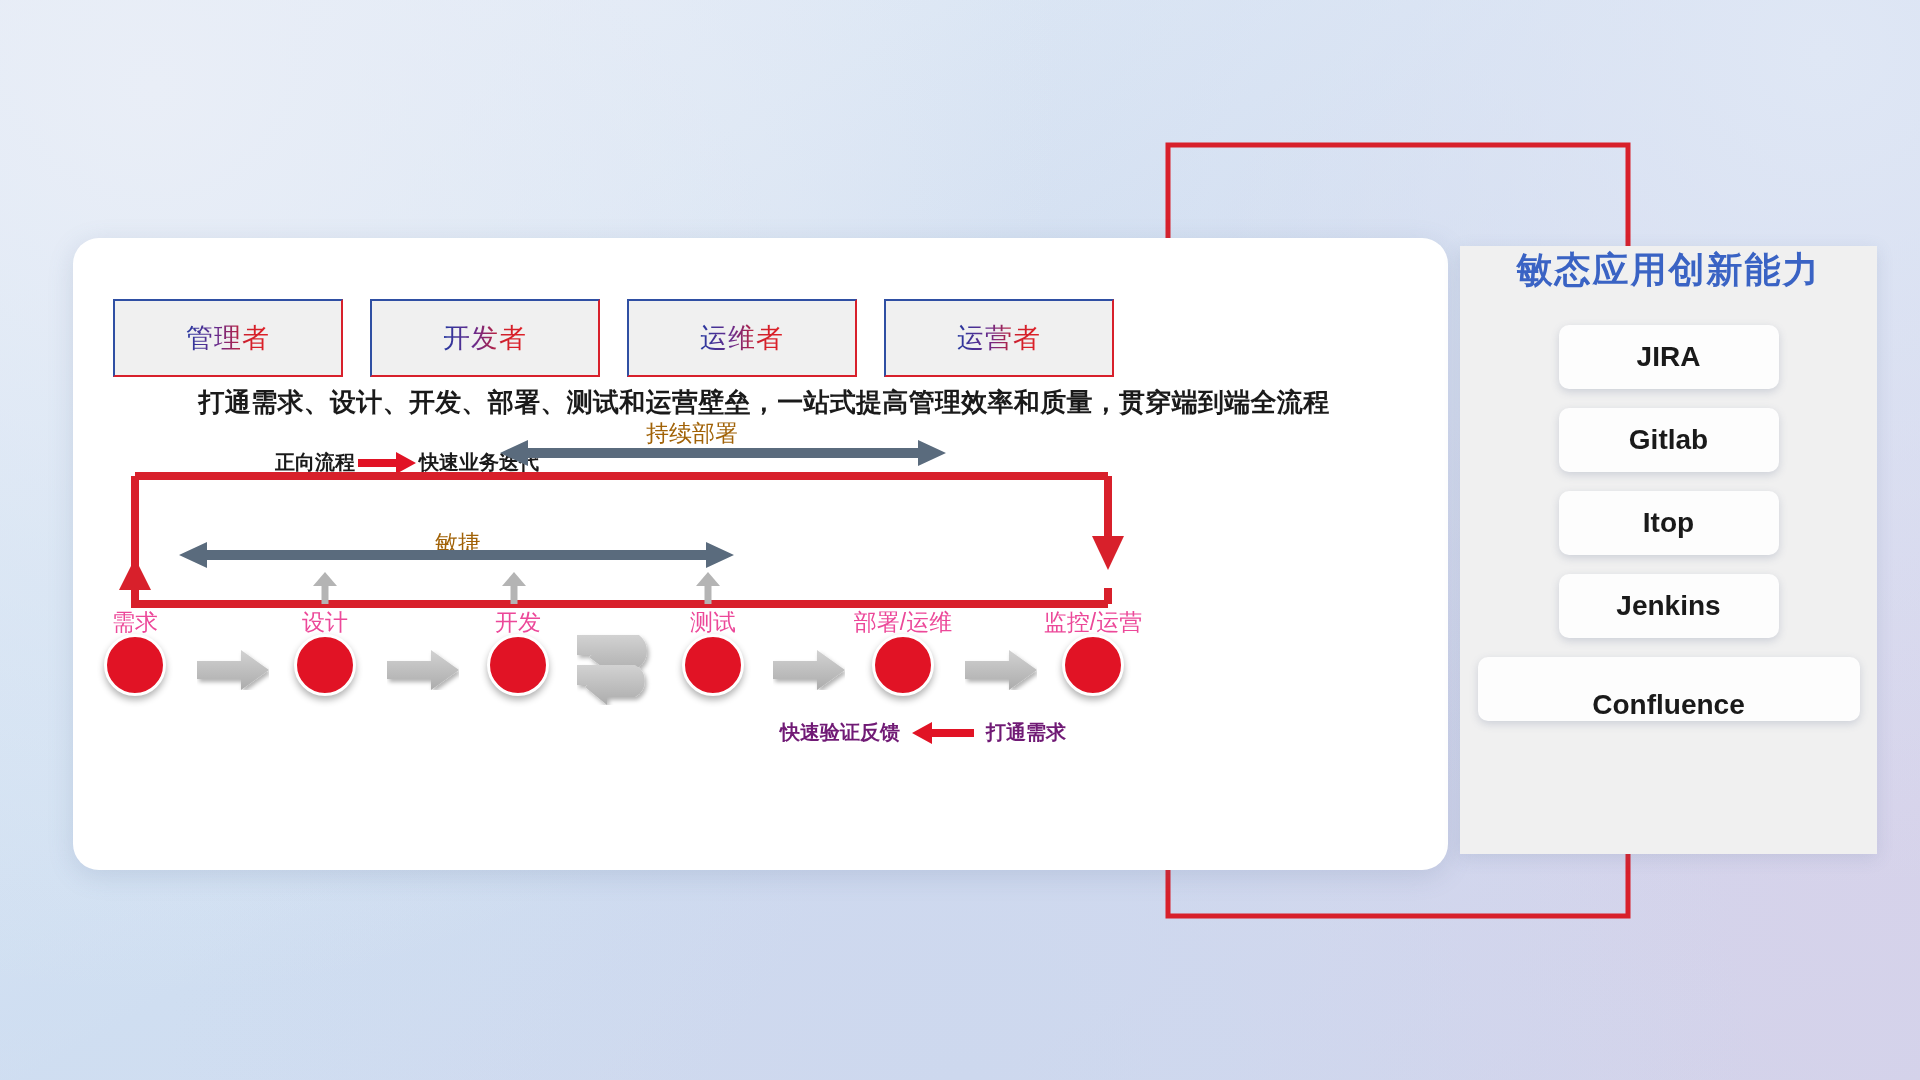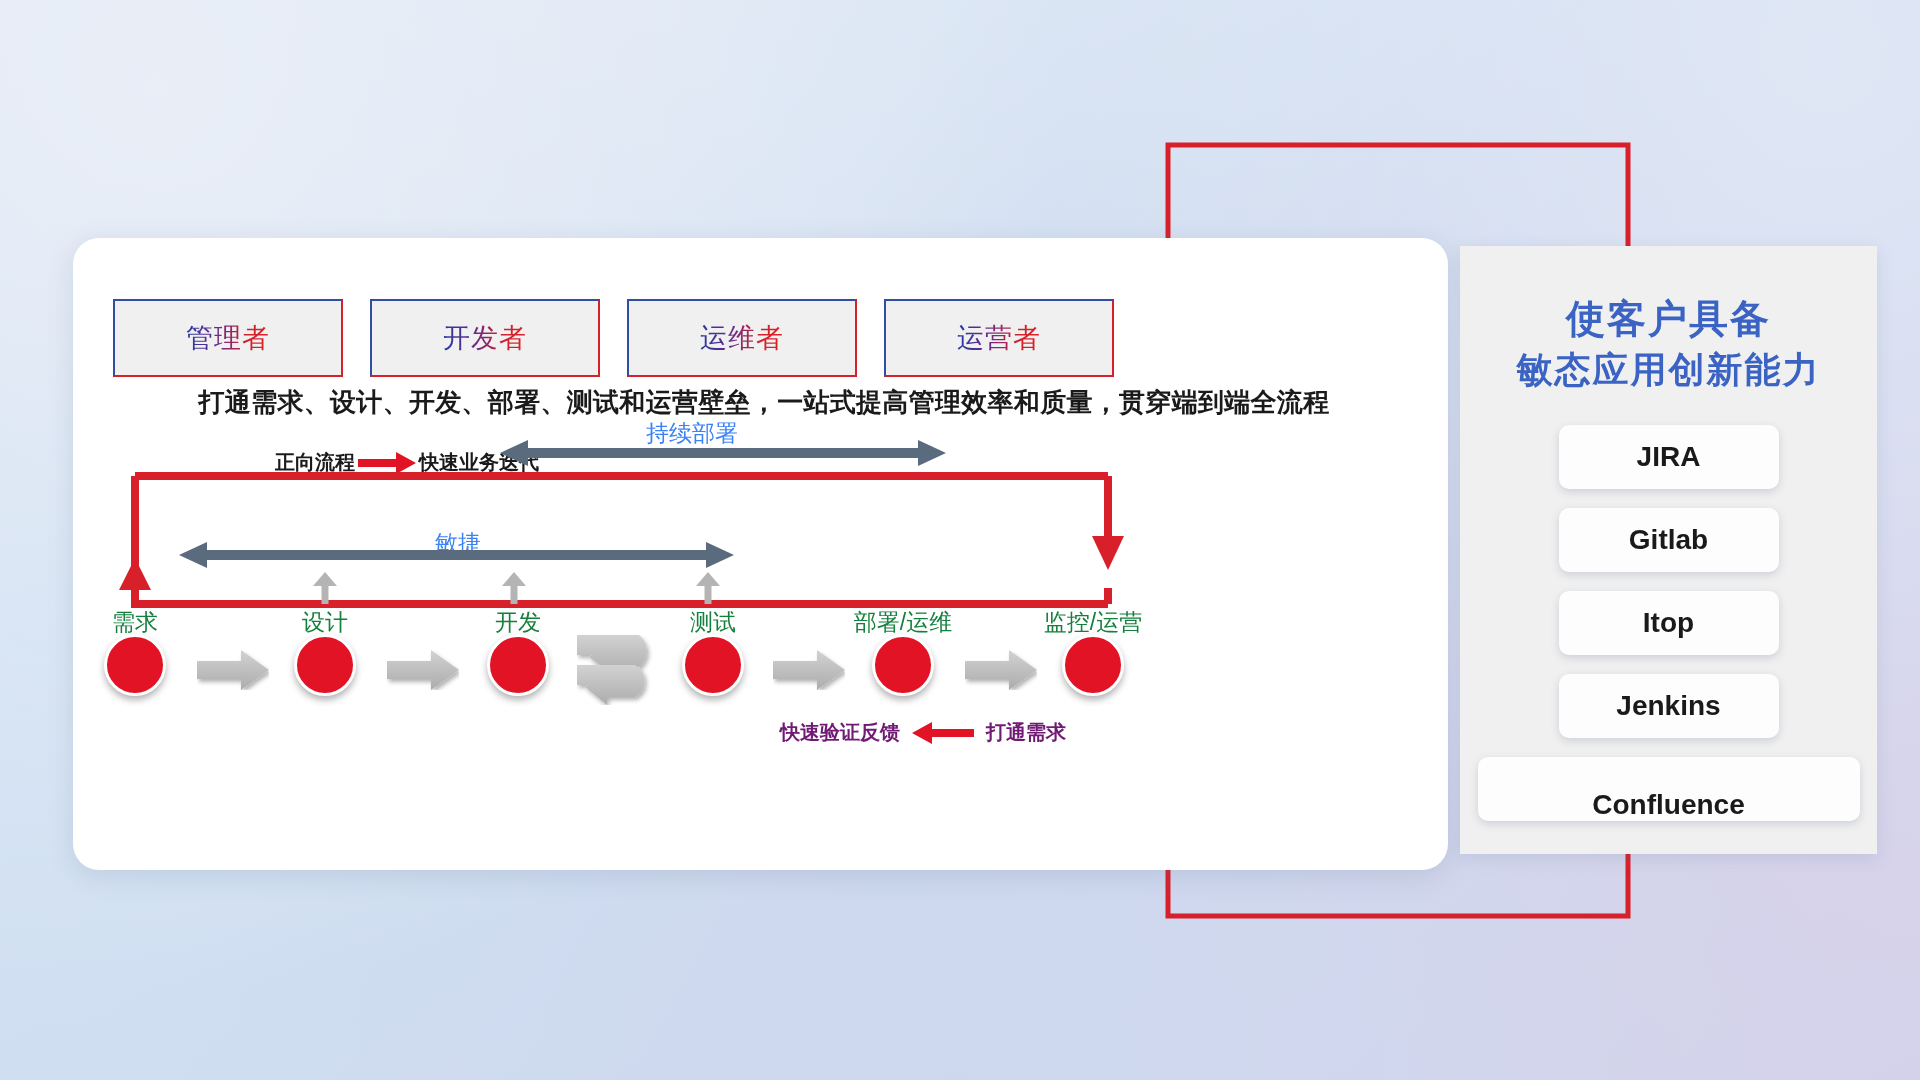--- a/index.html
+++ b/index.html
@@ -62,33 +62,33 @@
     font-size: 20px; font-weight: bold; color: #1a1a1a; white-space: nowrap;
   }
   .legend-feedback {
     position: absolute; left: 707px; top: 481px;
     display: flex; align-items: center; gap: 12px;
     font-size: 20px; font-weight: bold; color: #701a75; white-space: nowrap;
   }
 
   
   .band-label {
-    position: absolute; font-size: 23px; color: #3b82f6; white-space: nowrap;
+    position: absolute; font-size: 23px; color: #a16207; white-space: nowrap;
   }
   #label-cd { left: 573px; top: 180px; }
   #label-agile { left: 362px; top: 290px; }
 
   
   #card-svg { position: absolute; left: 0; top: 0; width: 1375px; height: 632px; pointer-events: none; }
 
   
   .pipeline { position: absolute; left: 0; top: 0; width: 1375px; height: 632px; }
   .node { position: absolute; width: 120px; text-align: center; }
   .node-label {
-    font-size: 23px; color: #15803d; white-space: nowrap;
+    font-size: 23px; color: #ec4899; white-space: nowrap;
     line-height: 1; 
   }
   .node-dot {
     width: 62px; height: 62px; border-radius: 50%;
     background: #e11325;
     border: 3px solid #ffffff;
     margin: 0 auto;
     box-shadow: 0 4px 7px rgba(0,0,0,0.30);
   }
   .step-arrow { position: absolute; width: 72px; height: 40px; }
@@ -261,21 +261,20 @@
 
     <div class="node" style="left:960px; top:373px;">
       <div class="node-label">监控/运营</div>
       <div class="node-dot"></div>
     </div>
 
   </div>
 </div>
 
 <div class="panel">
-  <div class="panel-title" id="panel-title-1">使客户具备</div>
   <div class="panel-title" id="panel-title-2">敏态应用创新能力</div>
 
   <div class="badges">
     <div class="badge">
       <span>JIRA</span>
     </div>
     <div class="badge">
       <span>Gitlab</span>
     </div>
     <div class="badge">

